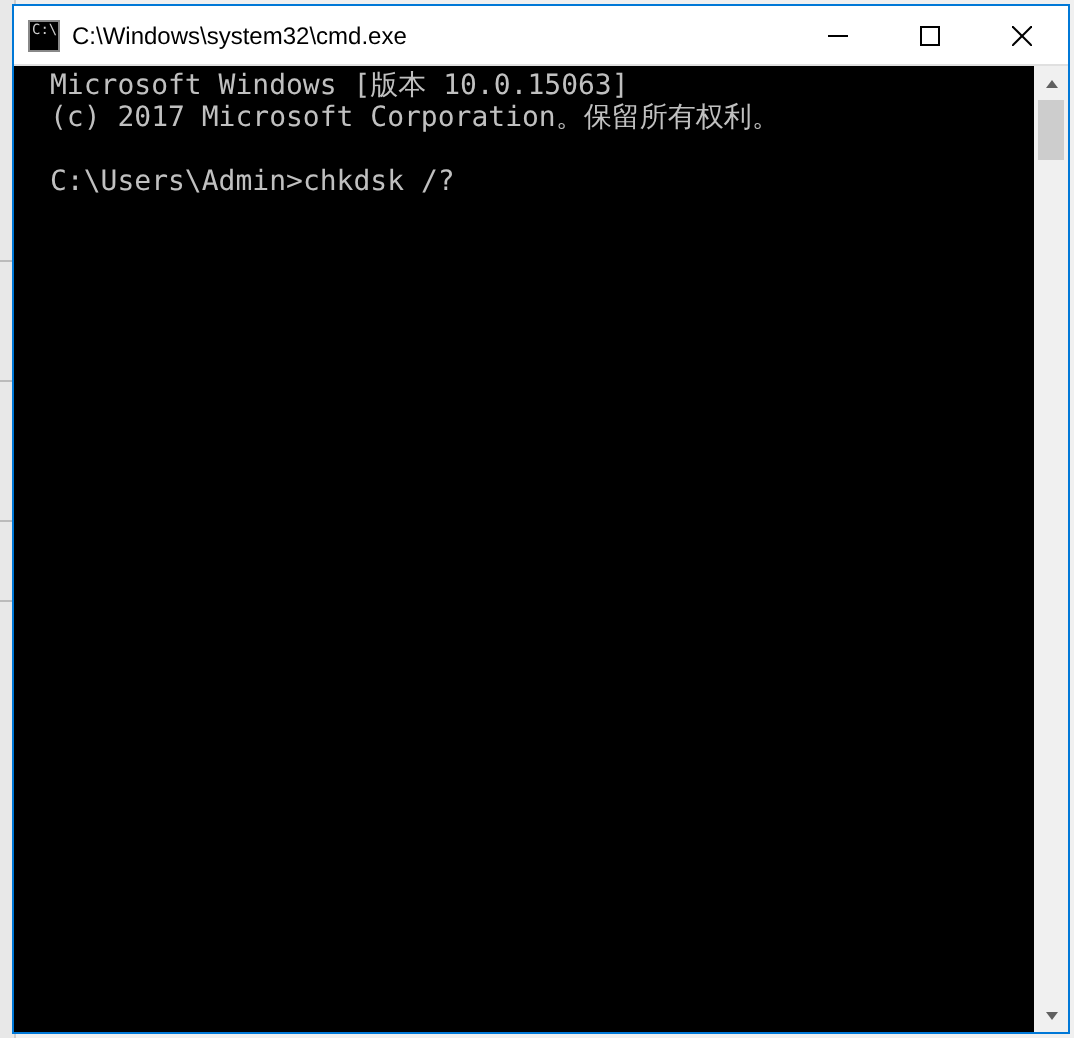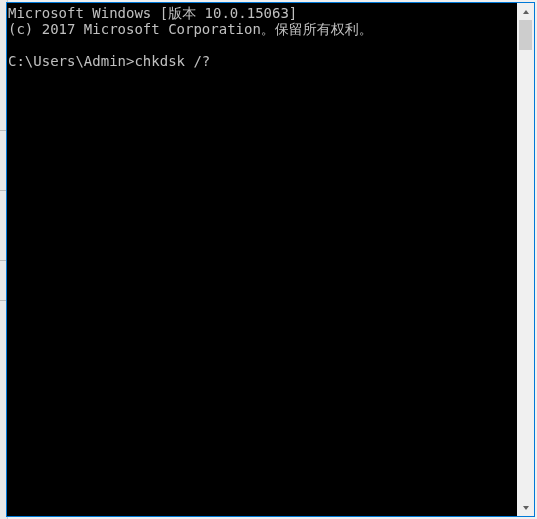--- a/index.html
+++ b/index.html
@@ -100,21 +100,21 @@
       background: #000;
       min-height: 0;
     }
     .console {
       flex: 1;
       background: #000;
       color: #c0c0c0;
       font-family: "NSimSun", "SimSun", "MS Gothic", "Consolas", monospace;
       font-size: 14px;
       line-height: 16px;
-      padding: 2px 0 2px 1px;
+      padding: 2px 0 2px 18px;
       white-space: pre;
       overflow: hidden;
     }
     .console .prompt-line {
       color: #c0c0c0;
     }
     .scrollbar {
       width: 17px;
       background: #f0f0f0;
       display: flex;
@@ -151,20 +151,42 @@
 <body>
 
 <div class="background-edge">
   <div class="bg-line" style="top:130px"></div>
   <div class="bg-line" style="top:190px"></div>
   <div class="bg-line" style="top:260px"></div>
   <div class="bg-line" style="top:300px"></div>
 </div>
 
 <div class="window">
+  <div class="titlebar">
+    <div class="title-icon"></div>
+    <div class="title-text">C:\Windows\system32\cmd.exe</div>
+    <div class="window-controls">
+      <div class="win-btn">
+        <svg viewBox="0 0 10 10">
+            <line x1="0" y1="5" x2="10" y2="5" stroke="#000" stroke-width="1"></line>
+          </svg>
+      </div>
+      <div class="win-btn">
+        <svg viewBox="0 0 10 10">
+            <rect x="0.5" y="0.5" width="9" height="9" fill="none" stroke="#000" stroke-width="1"></rect>
+          </svg>
+      </div>
+      <div class="win-btn close">
+        <svg viewBox="0 0 10 10">
+            <line x1="0" y1="0" x2="10" y2="10" stroke="#000" stroke-width="1"></line>
+            <line x1="10" y1="0" x2="0" y2="10" stroke="#000" stroke-width="1"></line>
+          </svg>
+      </div>
+    </div>
+  </div>
 
   <div class="console-area">
     <div class="console"><span>Microsoft Windows [版本 10.0.15063]</span>
 <span>(c) 2017 Microsoft Corporation。保留所有权利。</span>
 <span></span>
 <span class="prompt-line"><span>C:\Users\Admin&gt;</span><span>chkdsk /?</span></span></div>
 
     <div class="scrollbar">
       <div class="scroll-btn">
         <svg viewBox="0 0 8 8">

